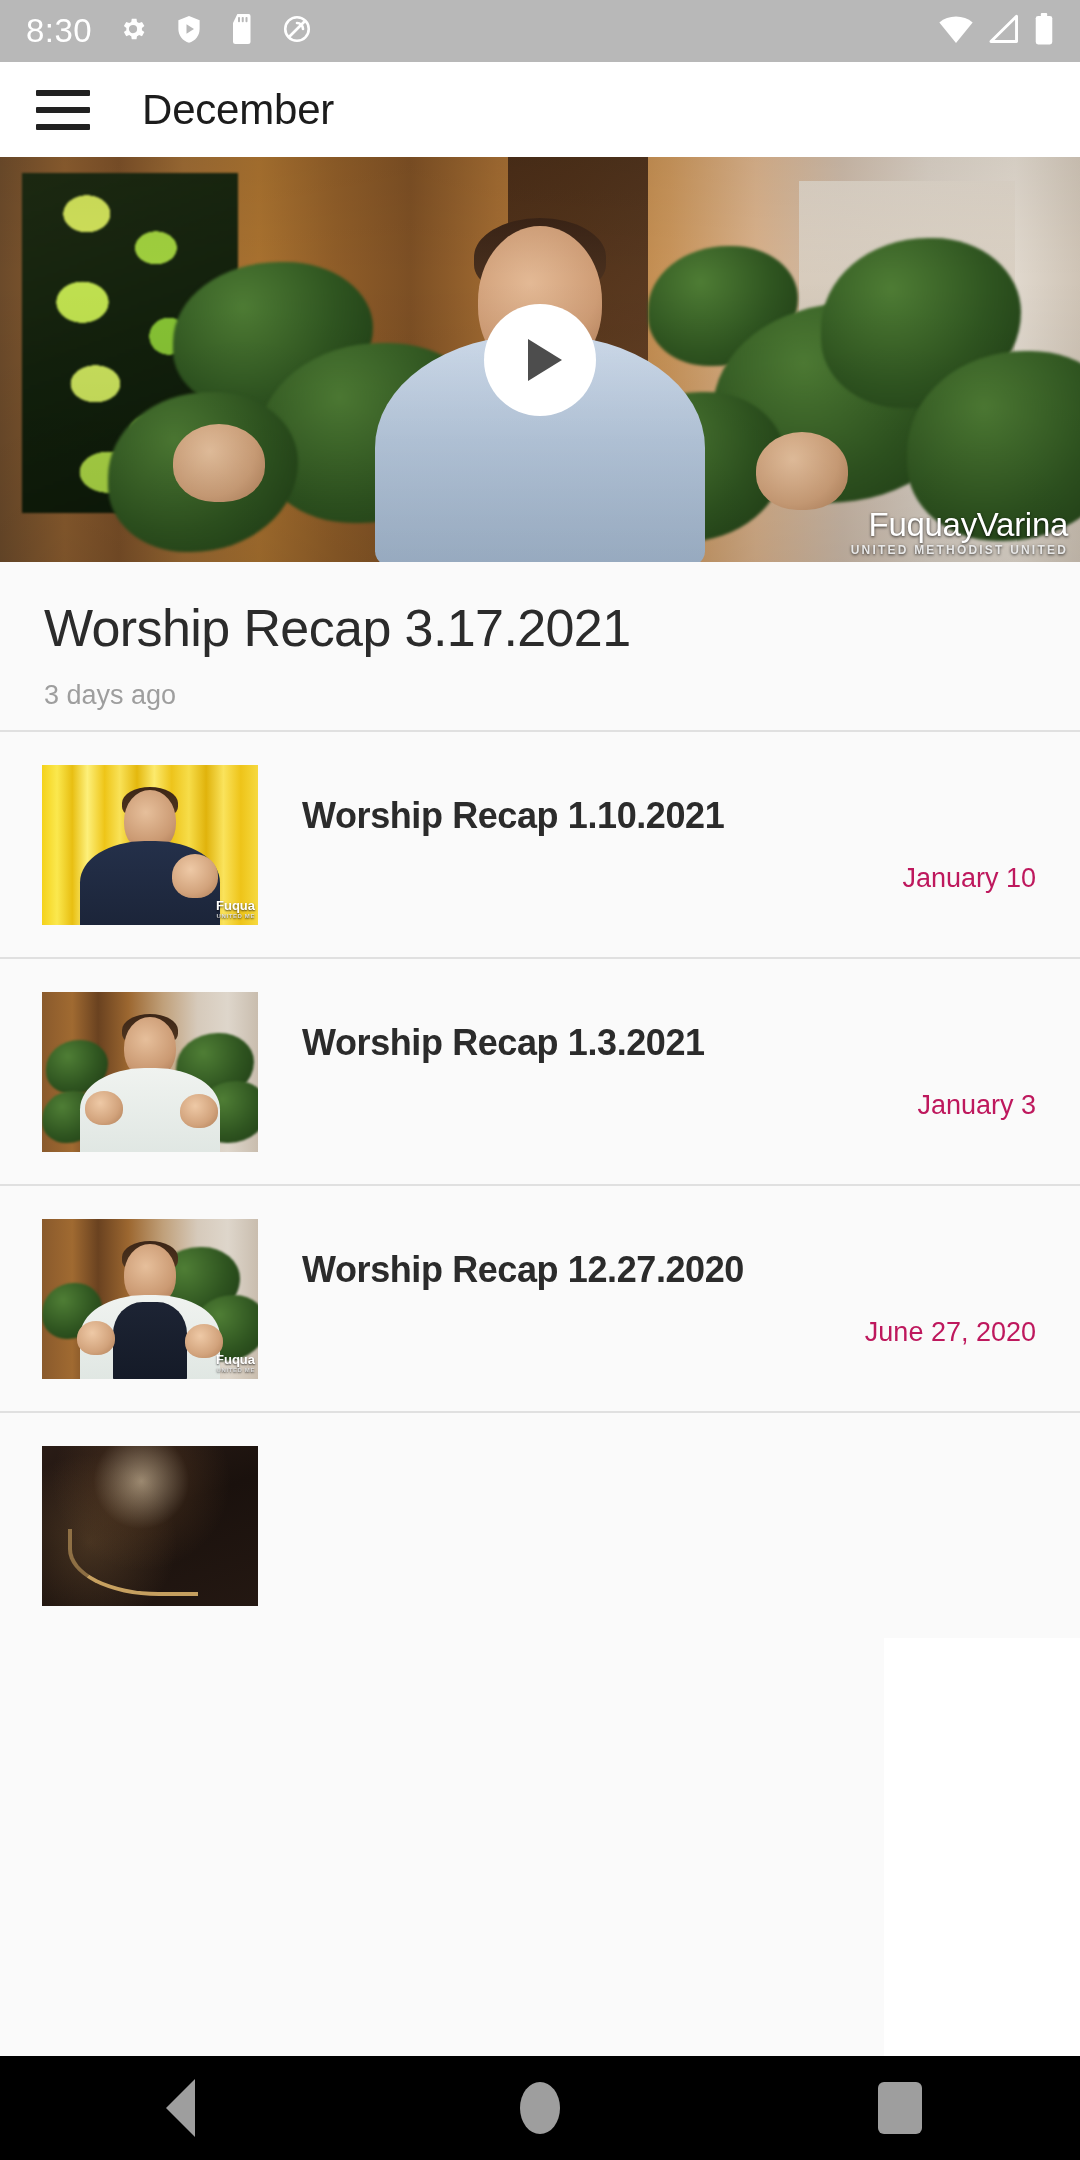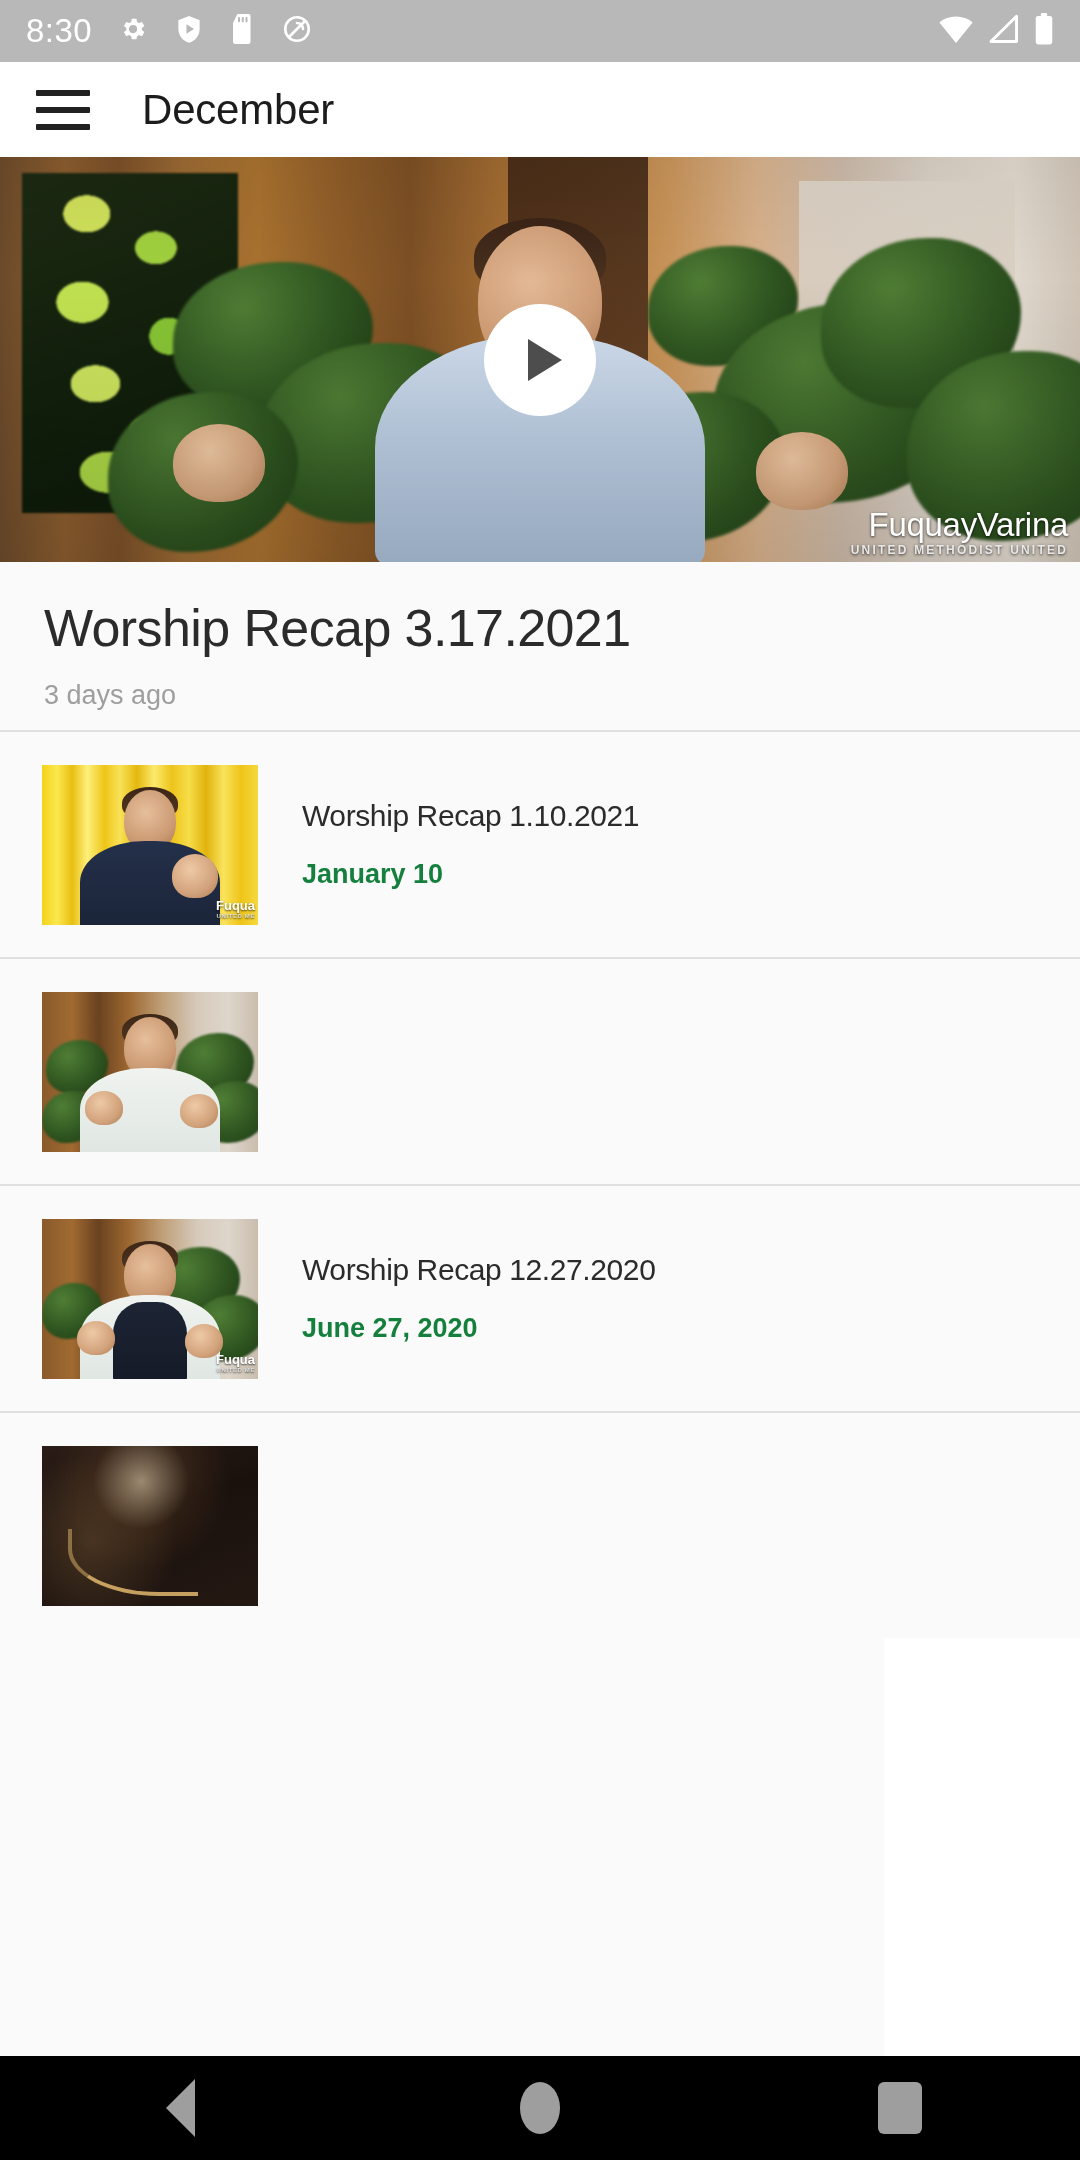--- a/index.html
+++ b/index.html
@@ -161,24 +161,24 @@
     overflow:hidden; position:relative; background:#15803d;
   }
   .thumb-wm {
     position:absolute; right:3px; bottom:6px; text-align:right; line-height:1;
     text-shadow:0 1px 2px rgba(0,0,0,.7);
   }
   .thumb-wm .m { color:#fff; font-size:13px; font-weight:700; display:block; }
   .thumb-wm .s { color:#ddd; font-size:6px; font-weight:700; letter-spacing:.6px; display:block; margin-top:1px; }
   .item-text { margin-left:44px; flex:1; }
   .item-title {
-    font-size:30px; color:#2b2b2b; font-weight:400; letter-spacing:-0.4px;
+    font-size:36px; color:#2b2b2b; font-weight:700; letter-spacing:-0.4px;
     white-space:nowrap;
   }
-  .item-date { margin-top:26px; font-size:27px; color:#15803d; font-weight:700; }
+  .item-date { margin-top:26px; font-size:27px; color:#be185d; font-weight:400;text-align:right; }
 
   
   .th-gold {
     position:absolute; inset:0;
     background:
       linear-gradient(90deg,
         #f4d21a 0%, #fbe84e 7%, #e8bf12 14%, #fdf07a 21%,
         #eec518 29%, #f9e257 36%, #e4b80e 44%, #fcea6d 52%,
         #edc41b 60%, #f7dd49 68%, #e0b30c 76%, #fae35c 84%,
         #eec419 92%, #f6d93f 100%);
@@ -385,20 +385,24 @@
         <div class="th-hair"></div>
         <div class="th-head"></div>
         <div class="th-torso torso-white"></div>
         <div class="th-hand" style="left:20%; top:62%;"></div>
         <div class="th-hand" style="left:64%; top:64%;"></div>
         <div class="thumb-wm">
           <span class="m"></span>
           <span class="s"></span>
         </div>
       </div>
+      <div class="item-text">
+        <div class="item-title">Worship Recap 1.3.2021</div>
+        <div class="item-date">January 3</div>
+      </div>
     </div>
     <div class="divider"></div>
 
     <div class="list-item">
       <div class="thumb">
         <div class="th-room"></div>
         <div class="th-leaf" style="left:52%; top:18%; width:86px; height:72px;"></div>
         <div class="th-leaf" style="left:70%; top:48%; width:74px; height:66px;"></div>
         <div class="th-leaf" style="left:0%;  top:40%; width:60px; height:56px;"></div>
         <div class="th-hair"></div>

